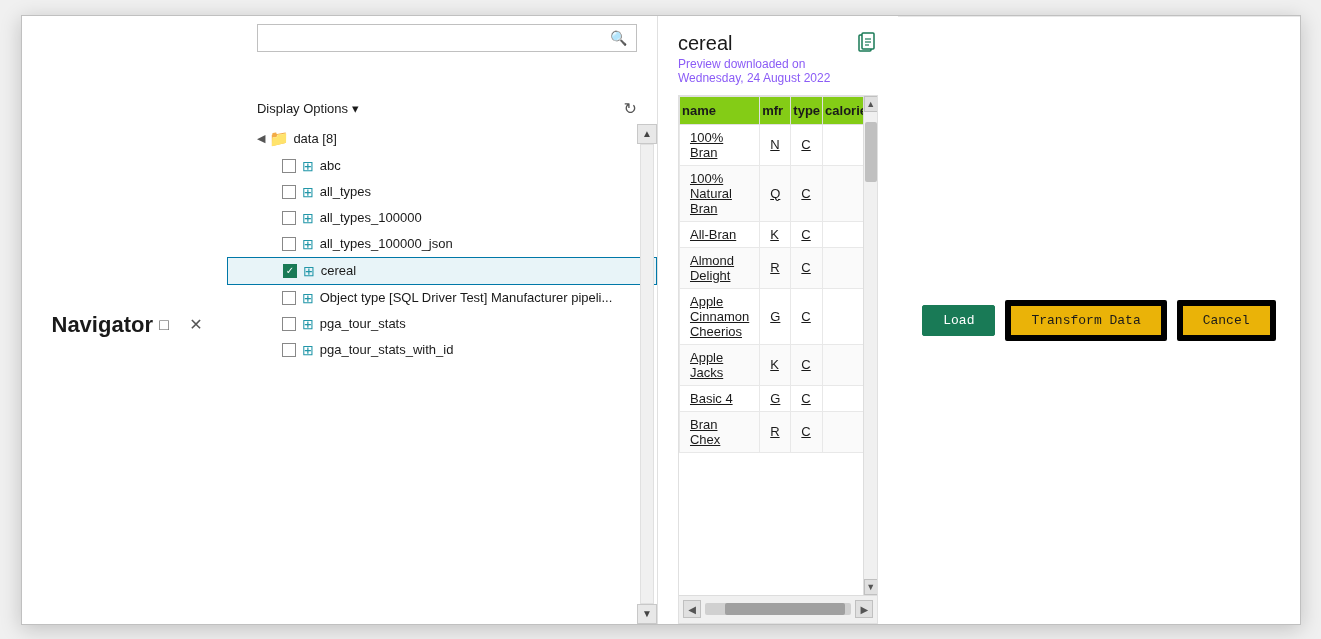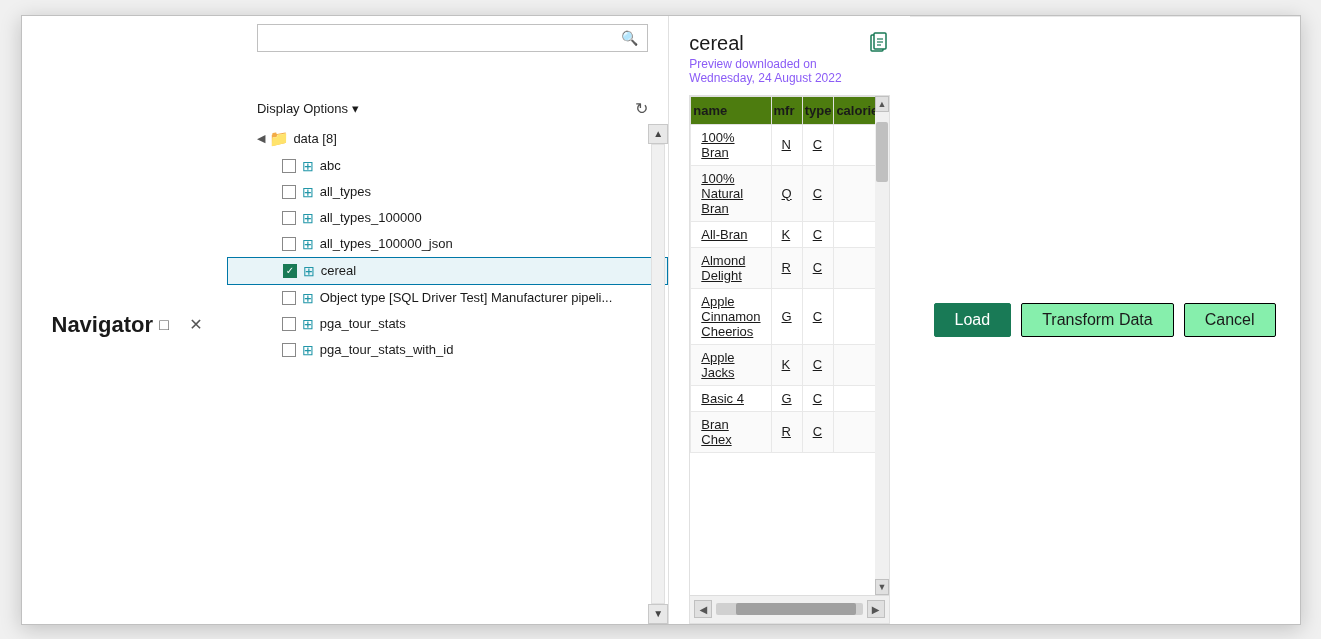--- a/index.html
+++ b/index.html
@@ -205,21 +205,21 @@
       overflow: hidden;
       border: 1px solid #e0e0e0;
       position: relative;
     }
     .data-table {
       width: 100%;
       border-collapse: collapse;
       font-size: 13px;
     }
     .data-table th {
-      background: #4d7c0f;
+      background: #84cc16;
       border: 1px solid #e0e0e0;
       padding: 6px 2px;
       text-align: left;
       font-weight: 600;
       color: #1a1a1a;
     }
     .data-table td {
       border: 1px solid #e8e8e8;
       padding: 5px 10px;
       color: #1a1a1a;
@@ -307,34 +307,35 @@
     .footer {
       display: flex;
       justify-content: flex-end;
       align-items: center;
       padding: 14px 24px;
       gap: 10px;
       border-top: 1px solid #e8e8e8;
     }
     .btn {
       padding: 7px 20px;
-      font-size: 16px;
+      font-size: 13px;
       cursor: pointer;
       border-radius: 2px;
+      font-family: Liberation Mono, monospace;
     }
     .btn-primary {
       background: #197a56;
       color: white;
       border: 1px solid #197a56;
       font-weight: 500;
     }
     .btn-secondary {
-      background: #86efac;
-      color: #1a1a1a;
-      border: 1px solid #000000;
+      background: #eab308;
+      color: #1a1a1a;
+      border: 6px solid #000000;
     }
     
     .tree-wrapper {
       position: relative;
       flex: 1;
       overflow: hidden;
     }
     .tree-content {
       overflow-y: scroll;
       height: 100%;

